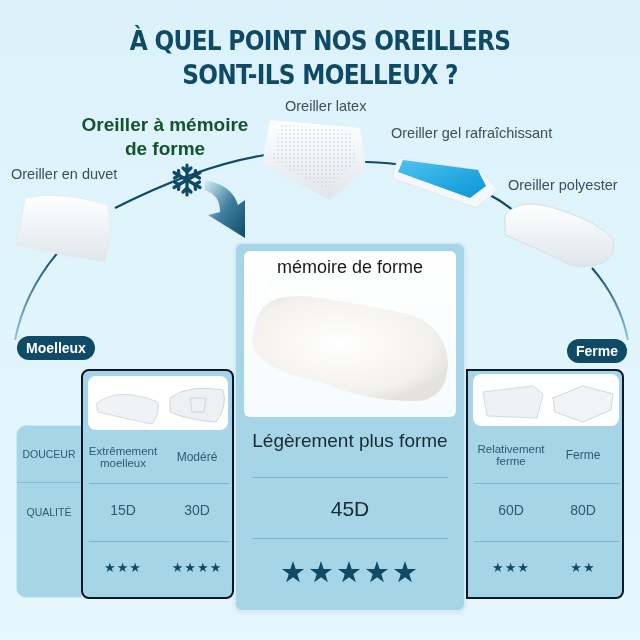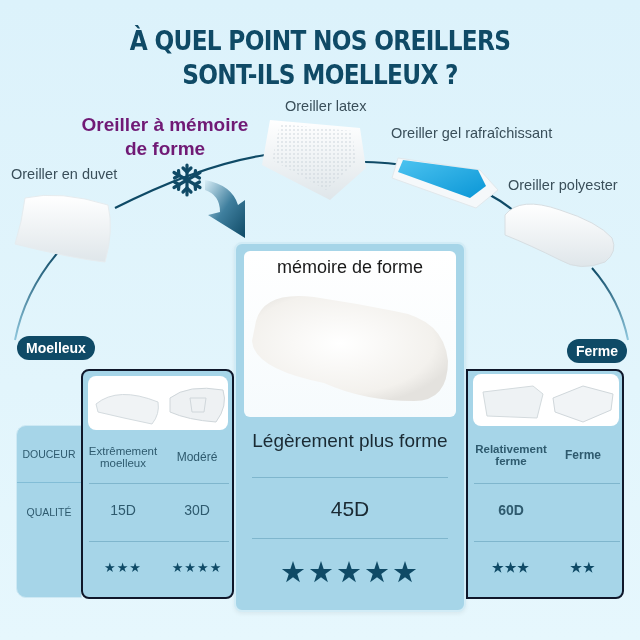--- a/index.html
+++ b/index.html
@@ -31,21 +31,21 @@
       font-size: 14.5px;
       color: #3a4f5a;
       white-space: nowrap;
     }
     .label-feature {
       left: 60px; top: 113px; width: 210px;
       text-align: center;
       font-weight: bold;
       font-size: 19px;
       line-height: 24px;
-      color: #701a75;
+      color: #14532d;
     }
     .pill-tag {
       height: 24px;
       border-radius: 12px;
       background: #0f4a66;
       color: #ffffff;
       font-weight: bold;
       font-size: 14px;
       line-height: 24px;
       padding: 0 9px;
@@ -229,34 +229,35 @@
   </div>
   <div class="cell" style="left:78px; top:66px; width:72px; height:40px; font-size:12px;">Modéré</div>
   <div class="hline" style="left:6px; top:112px; width:140px;"></div>
   <div class="cell" style="left:0; top:120px; width:80px; height:38px; font-size:14px;">15D</div>
   <div class="cell" style="left:78px; top:120px; width:72px; height:38px; font-size:14px;">30D</div>
   <div class="hline" style="left:6px; top:170px; width:140px;"></div>
   <div class="cell stars" style="left:0; top:178px; width:80px; height:36px; font-size:13px;">★★★</div>
   <div class="cell stars" style="left:78px; top:178px; width:72px; height:36px; font-size:13px;">★★★★</div>
 </div>
 
-<div class="abs panel" style="left:466px; top:369px; width:158px; height:230px; border-radius:0 8px 8px 0;font-weight:bold;">
+<div class="abs panel" style="left:466px; top:369px; width:158px; height:230px; border-radius:0 8px 8px 0;">
   <div class="imgbox" style="left:5px; top:3px; width:146px; height:52px;">
     <svg width="146" height="52" viewBox="0 0 146 52">
       <path d="M 10 18 L 60 12 L 70 20 L 64 44 L 14 42 Z" fill="#eef2f4" stroke="#d3dadd"></path>
       <path d="M 80 24 L 110 12 L 140 20 L 138 36 L 110 48 L 82 38 Z" fill="#f1f4f6" stroke="#d0d7db"></path>
     </svg>
   </div>
   <div class="cell" style="left:0; top:64px; width:86px; height:40px; font-size:11.5px; line-height:12px; flex-direction:column;">
     <span>Relativement</span>
     <span>ferme</span>
   </div>
   <div class="cell" style="left:82px; top:64px; width:66px; height:40px; font-size:12px;">Ferme</div>
   <div class="hline" style="left:6px; top:112px; width:146px;"></div>
   <div class="cell" style="left:0; top:120px; width:86px; height:38px; font-size:14px;">60D</div>
+  <div class="cell" style="left:82px; top:120px; width:66px; height:38px; font-size:14px;">80D</div>
   <div class="hline" style="left:6px; top:170px; width:146px;"></div>
   <div class="cell stars" style="left:0; top:178px; width:86px; height:36px; font-size:13px;">★★★</div>
   <div class="cell stars" style="left:82px; top:178px; width:66px; height:36px; font-size:13px;">★★</div>
 </div>
 
 <div class="abs center-panel"></div>
 <div class="abs center-img">
   <svg width="212" height="166" viewBox="0 0 212 166" style="position:absolute;left:0;top:0;">
     <defs>
       <radialGradient id="memGrad" cx="0.45" cy="0.45" r="0.6">

